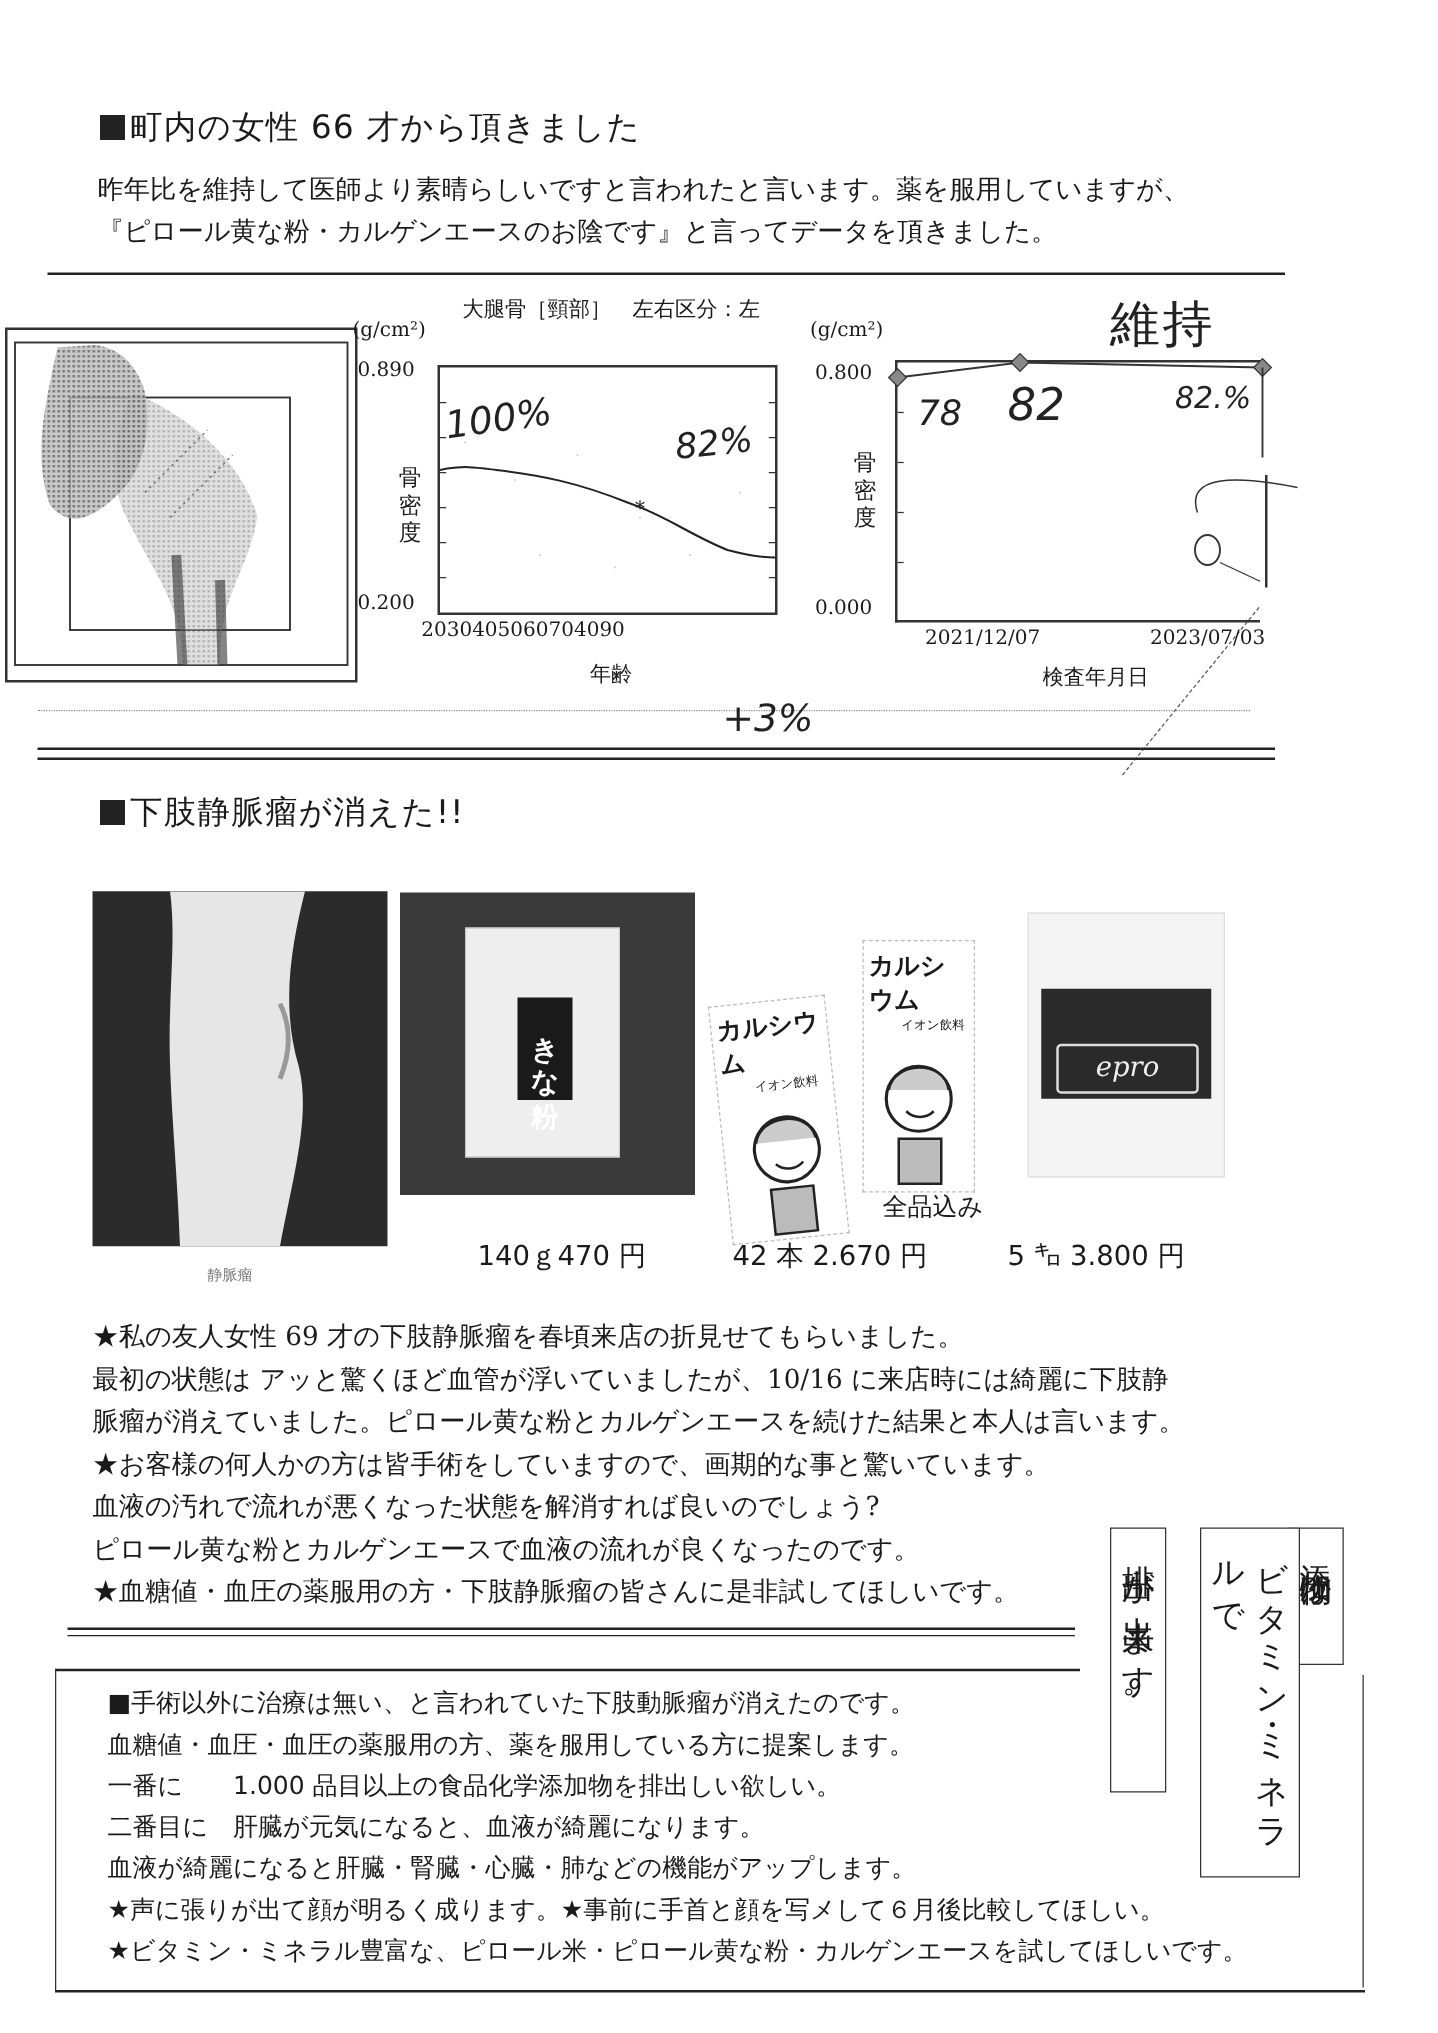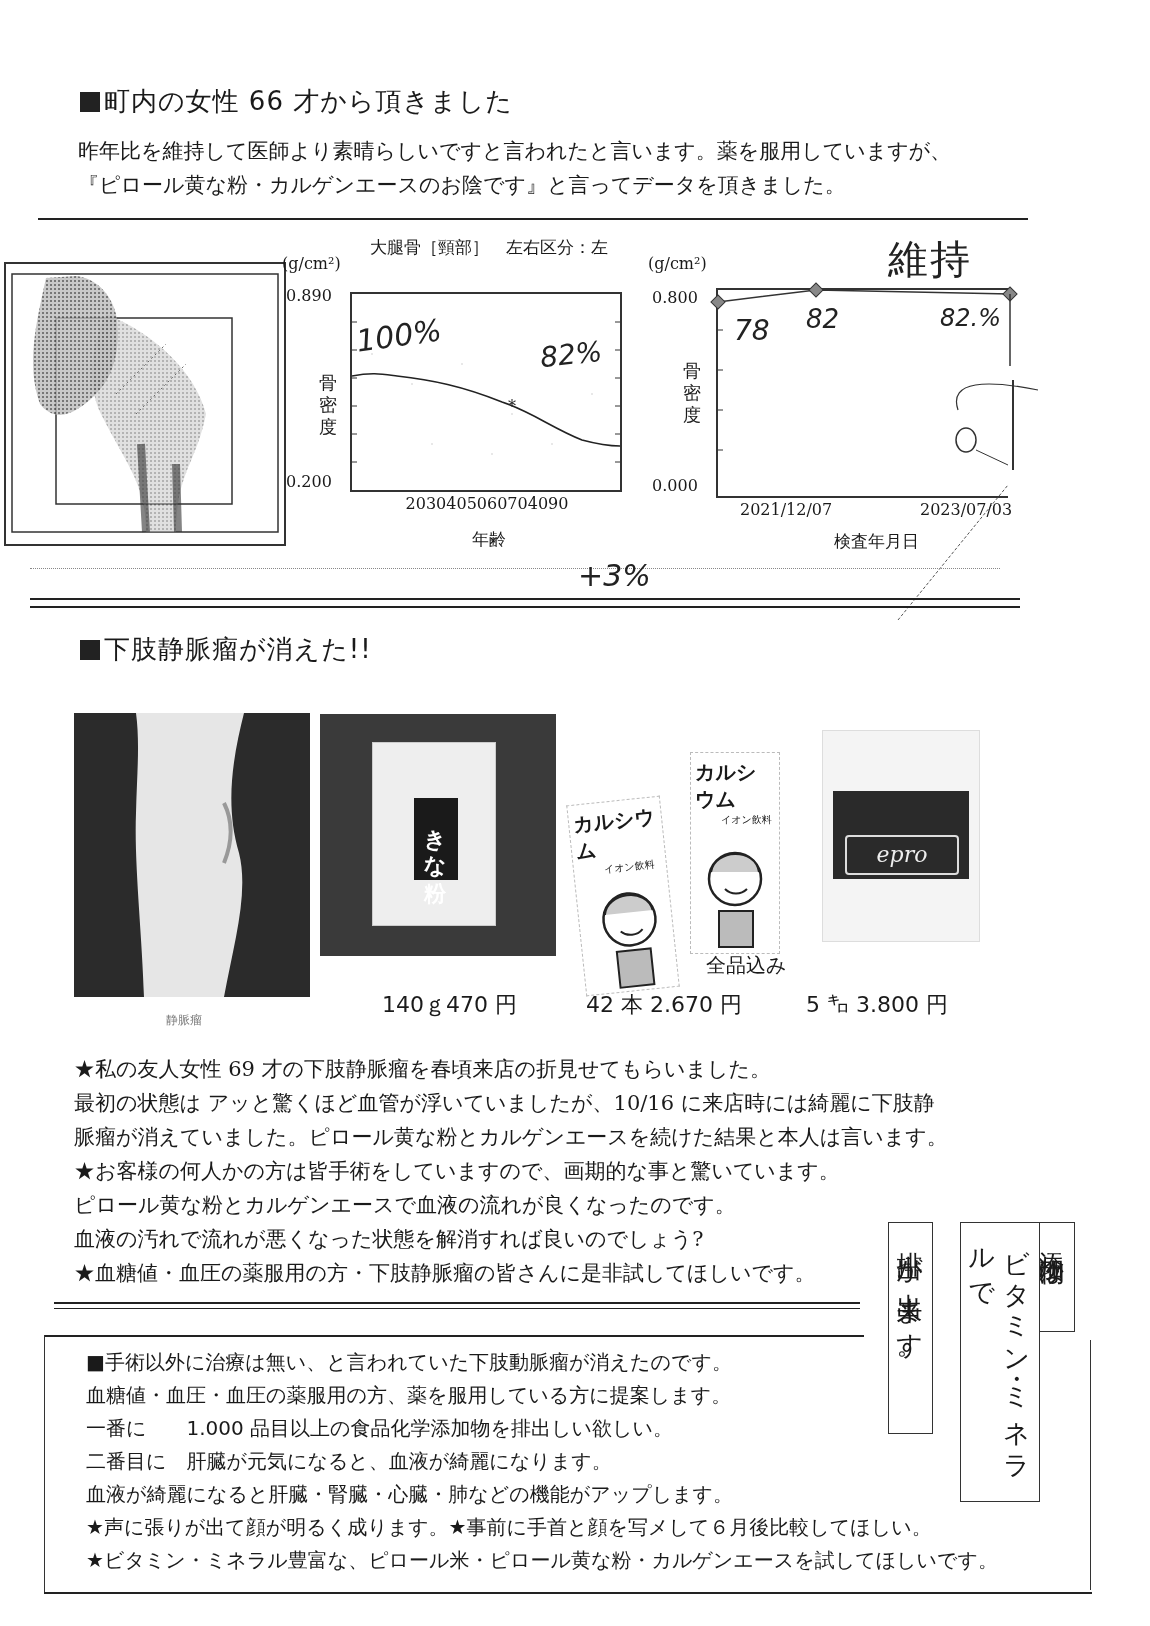--- a/index.html
+++ b/index.html
@@ -83,21 +83,21 @@
         <line x1="263" y1="56" x2="268" y2="56"></line>
         <line x1="263" y1="84" x2="268" y2="84"></line>
       <line x1="263" y1="112" x2="268" y2="112"></line>
         <line x1="263" y1="140" x2="268" y2="140"></line>
         <line x1="263" y1="168" x2="268" y2="168"></line>
     </g>
   </svg>
   <div class="abs hand" style="left:4px;top:24px;font-size:30px;transform:rotate(-8deg);">100%</div>
   <div class="abs hand" style="left:188px;top:44px;font-size:28px;transform:rotate(-6deg);">82%</div>
 </div>
-<div class="abs tick" style="left:337px;top:494px;width:300px;display:flex;justify-content:center;">
+<div class="abs tick" style="left:337px;top:494px;width:300px;display:flex;justify-content:flex-start;">
   <span>20</span>
   <span>30</span>
   <span>40</span>
   <span>50</span>
   <span>60</span>
   <span>70</span>
   <span>40</span>
   <span>90</span>
 </div>
 <div class="abs" style="left:472px;top:528px;font-size:17px;">年齢</div>
@@ -122,21 +122,21 @@
         <line x1="0" y1="120" x2="5" y2="120"></line>
         <line x1="0" y1="160" x2="5" y2="160"></line>
       </g>
     <path d="M240 120 C230 90 270 90 320 100" fill="none" stroke="#333" stroke-width="1.2"></path>
     <ellipse cx="248" cy="150" rx="10" ry="12" fill="none" stroke="#333" stroke-width="1.5"></ellipse>
     <line x1="258" y1="160" x2="290" y2="175" stroke="#333" stroke-width="1"></line>
     <line x1="295" y1="90" x2="295" y2="180" stroke="#333" stroke-width="2"></line>
     <line x1="180" y1="330" x2="290" y2="195" stroke="#555" stroke-width="1" stroke-dasharray="3 2"></line>
   </svg>
   <div class="abs hand" style="left:16px;top:24px;font-size:28px;">78</div>
-  <div class="abs hand" style="left:88px;top:14px;font-size:26px;">82</div>
+  <div class="abs hand" style="left:88px;top:14px;font-size:36px;">82</div>
   <div class="abs hand" style="left:222px;top:14px;font-size:24px;">82.%</div>
 </div>
 <div class="abs tick" style="left:740px;top:500px;">2021/12/07</div>
 <div class="abs tick" style="left:920px;top:500px;">2023/07/03</div>
 <div class="abs" style="left:834px;top:530px;font-size:17px;">検査年月日</div>
 
 <div class="abs" style="left:30px;top:568px;width:970px;border-top:1px dotted #888;"></div>
 <div class="abs hand" style="left:578px;top:558px;font-size:30px;">+3%</div>
 <div class="rule" style="left:30px;top:598px;width:990px;"></div>
 <div class="rule" style="left:30px;top:606px;width:990px;"></div>
@@ -187,22 +187,22 @@
 
 <div class="abs price" style="left:382px;top:990px;">140ｇ470 円</div>
 <div class="abs price" style="left:586px;top:990px;">42 本 2.670 円</div>
 <div class="abs price" style="left:806px;top:990px;">5 ㌔ 3.800 円</div>
 
 <div class="abs" style="left:74px;top:1052px;">
   <div class="body-text">★私の友人女性 69 才の下肢静脈瘤を春頃来店の折見せてもらいました。</div>
   <div class="body-text">最初の状態は アッと驚くほど血管が浮いていましたが、10/16 に来店時には綺麗に下肢静</div>
   <div class="body-text">脈瘤が消えていました。ピロール黄な粉とカルゲンエースを続けた結果と本人は言います。</div>
   <div class="body-text">★お客様の何人かの方は皆手術をしていますので、画期的な事と驚いています。</div>
+  <div class="body-text">血液の汚れで流れが悪くなった状態を解消すれば良いのでしょう?</div>
   <div class="body-text">ピロール黄な粉とカルゲンエースで血液の流れが良くなったのです。</div>
-  <div class="body-text">血液の汚れで流れが悪くなった状態を解消すれば良いのでしょう?</div>
   <div class="body-text">★血糖値・血圧の薬服用の方・下肢静脈瘤の皆さんに是非試してほしいです。</div>
 </div>
 
 <div class="rule" style="left:54px;top:1302px;width:806px;"></div>
 <div class="rule" style="left:54px;top:1308px;width:806px;height:1px;"></div>
 
 <div class="vbox" style="left:1030px;top:1222px;height:92px;">添加物は</div>
 <div class="vbox" style="left:960px;top:1222px;height:262px;">ビタミン・ミネラルで</div>
 <div class="vbox" style="left:888px;top:1222px;height:194px;">排出が出来ます。</div>
 

